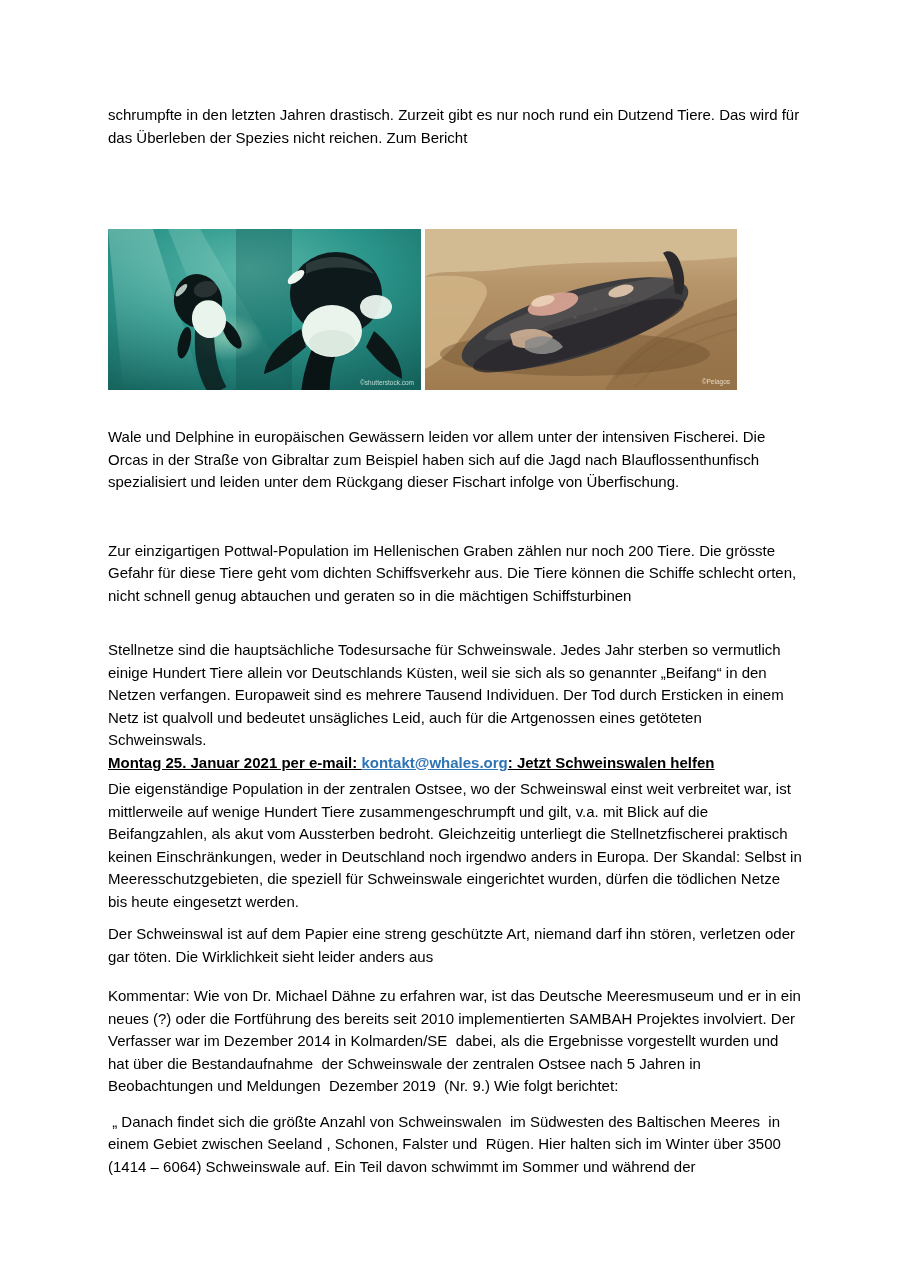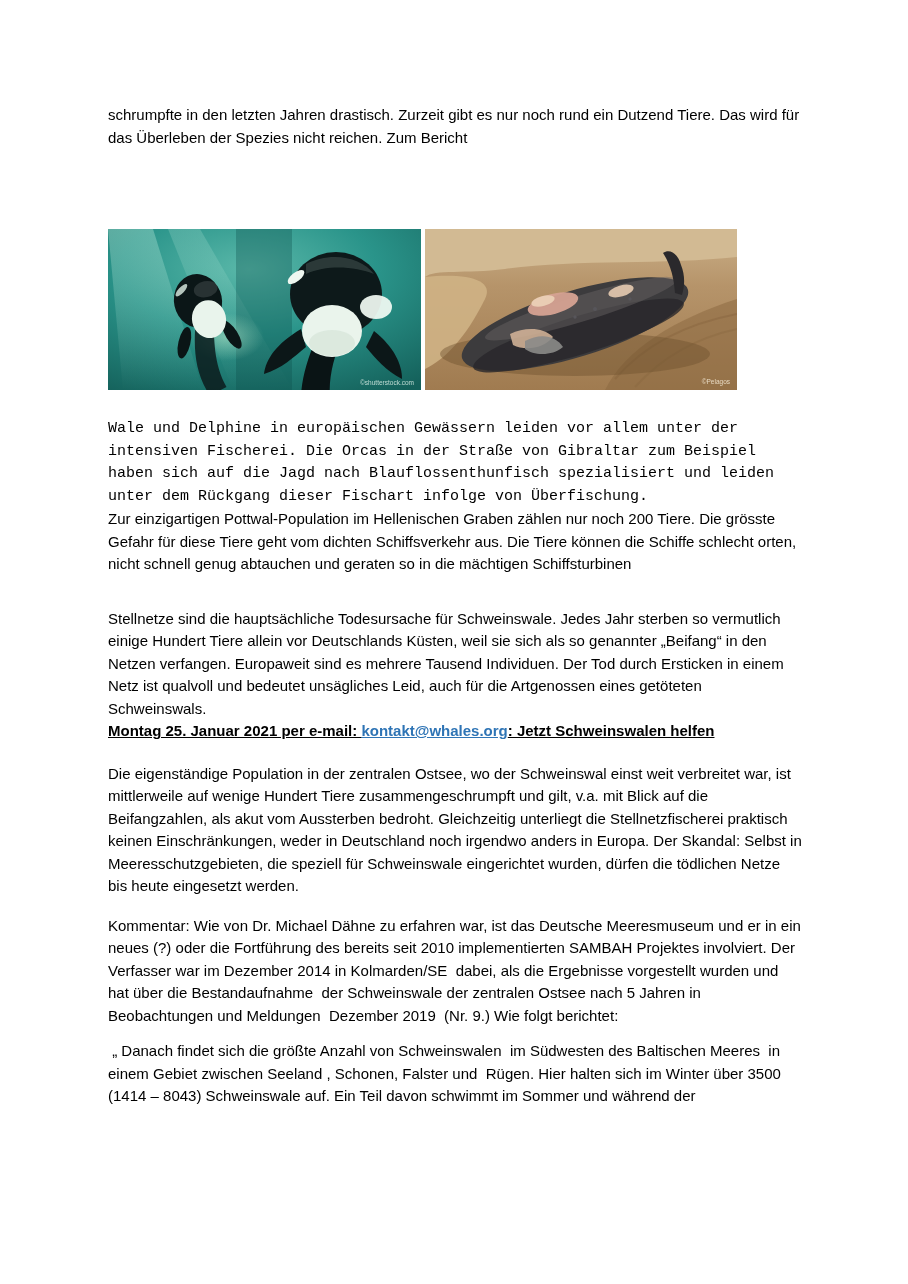--- a/index.html
+++ b/index.html
@@ -11,25 +11,25 @@
     font-size:15px; line-height:22.5px;
     color:#000000;
     overflow:hidden;
   }
   .content { position:absolute; left:108px; top:104px; width:695px; }
   .content p { margin:0; white-space:pre-wrap; }
 
   .photos-row { margin-top:80px; display:flex; gap:4px; height:161px; }
   .photo { display:block; }
 
-  #p-wale       { margin-top:28px;font-family:Liberation Mono, monospace; }
-  #p-pottwal    { }
+  #p-wale       { margin-top:36px; }
+  #p-pottwal    { margin-top:46px; }
   #p-stellnetze { margin-top:32px; }
   .heading-line { margin-top:43px; text-decoration:underline;font-weight:bold; }
-  #p-ostsee     { margin-top:20px; }
+  #p-ostsee     { margin-top:4px; }
   #p-papier     { margin-top:10px; }
   #p-kommentar  { margin-top:17px; }
   #p-zitat      { margin-top:13px; }
 
   .heading-line a { color:#2E74B5; text-decoration:underline; }
   .heading-line span { color:#000; }
 </style>
 </head>
 <body>
 
@@ -129,19 +129,20 @@
     <p id="p-wale">Wale und Delphine in europäischen Gewässern leiden vor allem unter der intensiven Fischerei. Die Orcas in der Straße von Gibraltar zum Beispiel haben sich auf die Jagd nach Blauflossenthunfisch spezialisiert und leiden unter dem Rückgang dieser Fischart infolge von Überfischung.</p>
 
     <p id="p-pottwal">Zur einzigartigen Pottwal-Population im Hellenischen Graben zählen nur noch 200 Tiere. Die grösste Gefahr für diese Tiere geht vom dichten Schiffsverkehr aus. Die Tiere können die Schiffe schlecht orten, nicht schnell genug abtauchen und geraten so in die mächtigen Schiffsturbinen</p>
 
     <p id="p-stellnetze">Stellnetze sind die hauptsächliche Todesursache für Schweinswale. Jedes Jahr sterben so vermutlich einige Hundert Tiere allein vor Deutschlands Küsten, weil sie sich als so genannter „Beifang“ in den Netzen verfangen. Europaweit sind es mehrere Tausend Individuen. Der Tod durch Ersticken in einem Netz ist qualvoll und bedeutet unsägliches Leid, auch für die Artgenossen eines getöteten Schweinswals.</p>
 
     <p class="heading-line"><span>Montag 25. Januar 2021 per e-mail: </span><a href="#">kontakt@whales.org</a><span>: Jetzt Schweinswalen helfen</span></p>
 
     <p id="p-ostsee">Die eigenständige Population in der zentralen Ostsee, wo der Schweinswal einst weit verbreitet war, ist mittlerweile auf wenige Hundert Tiere zusammengeschrumpft und gilt, v.a. mit Blick auf die Beifangzahlen, als akut vom Aussterben bedroht. Gleichzeitig unterliegt die Stellnetzfischerei praktisch keinen Einschränkungen, weder in Deutschland noch irgendwo anders in Europa. Der Skandal: Selbst in Meeresschutzgebieten, die speziell für Schweinswale eingerichtet wurden, dürfen die tödlichen Netze bis heute eingesetzt werden.</p>
 
+    <p id="p-papier">Der Schweinswal ist auf dem Papier eine streng geschützte Art, niemand darf ihn stören, verletzen oder gar töten. Die Wirklichkeit sieht leider anders aus</p>
 
     <p id="p-kommentar">Kommentar: Wie von Dr. Michael Dähne zu erfahren war, ist das Deutsche Meeresmuseum und er in ein neues (?) oder die Fortführung des bereits seit 2010 implementierten SAMBAH Projektes involviert. Der Verfasser war im Dezember 2014 in Kolmarden/SE  dabei, als die Ergebnisse vorgestellt wurden und hat über die Bestandaufnahme  der Schweinswale der zentralen Ostsee nach 5 Jahren in Beobachtungen und Meldungen  Dezember 2019  (Nr. 9.) Wie folgt berichtet:</p>
 
-    <p id="p-zitat"> „ Danach findet sich die größte Anzahl von Schweinswalen  im Südwesten des Baltischen Meeres  in einem Gebiet zwischen Seeland , Schonen, Falster und  Rügen. Hier halten sich im Winter über 3500 (1414 – 8043) Schweinswale auf. Ein Teil davon schwimmt im Sommer und während der</p>
+    <p id="p-zitat"> „ Danach findet sich die größte Anzahl von Schweinswalen  im Südwesten des Baltischen Meeres  in einem Gebiet zwischen Seeland , Schonen, Falster und  Rügen. Hier halten sich im Winter über 3500 (1414 – 6064) Schweinswale auf. Ein Teil davon schwimmt im Sommer und während der</p>
 
   </div>
 </div>
 
 </body></html>

